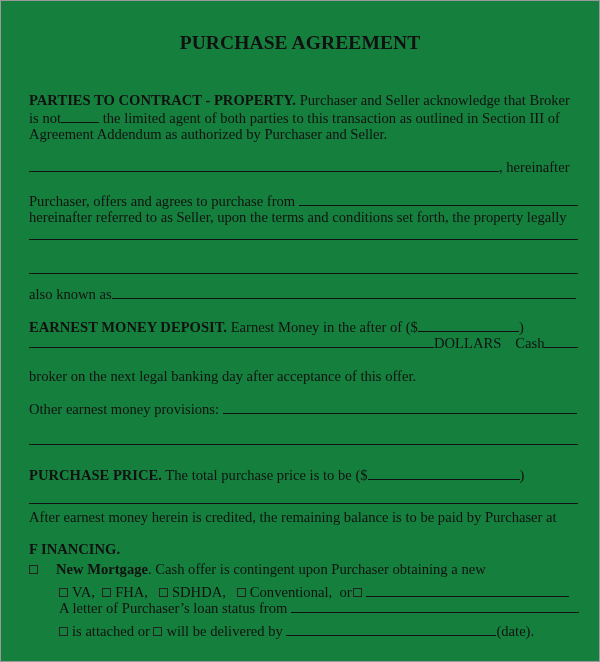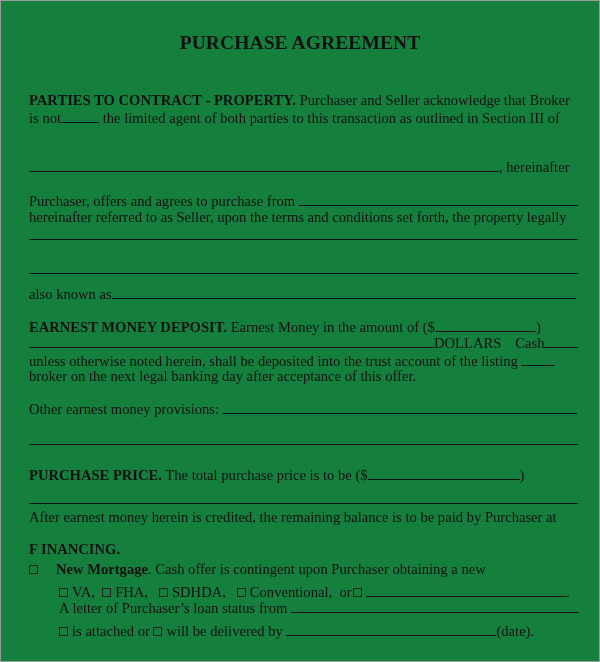--- a/index.html
+++ b/index.html
@@ -27,45 +27,43 @@
 <div class="page">
 
   <div class="title">PURCHASE AGREEMENT</div>
 
   <div class="row" style="top:91px">
     <span class="b">PARTIES TO CONTRACT - PROPERTY.</span><span> Purchaser and Seller acknowledge that Broker</span>
   </div>
   <div class="row" style="top:108px">
     <span>is not</span><span class="blank field" style="width:38px"></span><span> the limited agent of  both parties to this transaction as outlined in Section III of</span>
   </div>
+  <div class="row" style="top:125px">Agreement Addendum as authorized by Purchaser and Seller.</div>
 
   <div class="row" style="top:157px">
     <span class="blank field" style="width:470px"></span><span class="b" style="font-weight:normal">, hereinafter</span>
   </div>
 
   <div class="row" style="top:191px">
     <span>Purchaser, offers and agrees to purchase from </span><span class="blank field" style="width:279px"></span>
   </div>
   <div class="row" style="top:208px">hereinafter referred to as Seller, upon the terms and conditions set forth, the property legally</div>
 
   <div class="hline field" style="top:238px"></div>
   <div class="hline field" style="top:272px"></div>
 
   <div class="row" style="top:284px">
     <span>also known as</span><span class="blank field" style="width:464px"></span>
   </div>
 
   <div class="row" style="top:317px">
-    <span class="b">EARNEST MONEY DEPOSIT.</span><span> Earnest Money in the amount of  ($</span><span class="blank field" style="width:101px"></span><span>)</span>
+    <span class="b">EARNEST MONEY DEPOSIT.</span><span> Earnest Money in the after of  ($</span><span class="blank field" style="width:101px"></span><span>)</span>
   </div>
   <div class="row" style="top:333px">
     <span class="blank field" style="width:405px"></span><span>DOLLARS</span><span style="display:inline-block;width:14px"></span><span>Cash</span><span class="blank field" style="width:34px"></span>
-  </div>
-  <div class="row" style="top:351px">
-    <span>unless otherwise noted herein, shall be deposited into the trust account of the listing </span><span class="blank field" style="width:34px"></span>
   </div>
   <div class="row" style="top:367px">broker on the next legal banking day after acceptance of this offer.</div>
 
   <div class="row" style="top:399px">
     <span>Other earnest money provisions: </span><span class="blank field" style="width:354px"></span>
   </div>
   <div class="hline field" style="top:443px"></div>
 
   <div class="row" style="top:465px">
     <span class="b">PURCHASE PRICE.</span><span> The total purchase price is to be ($</span><span class="blank field" style="width:152px"></span><span>)</span>

